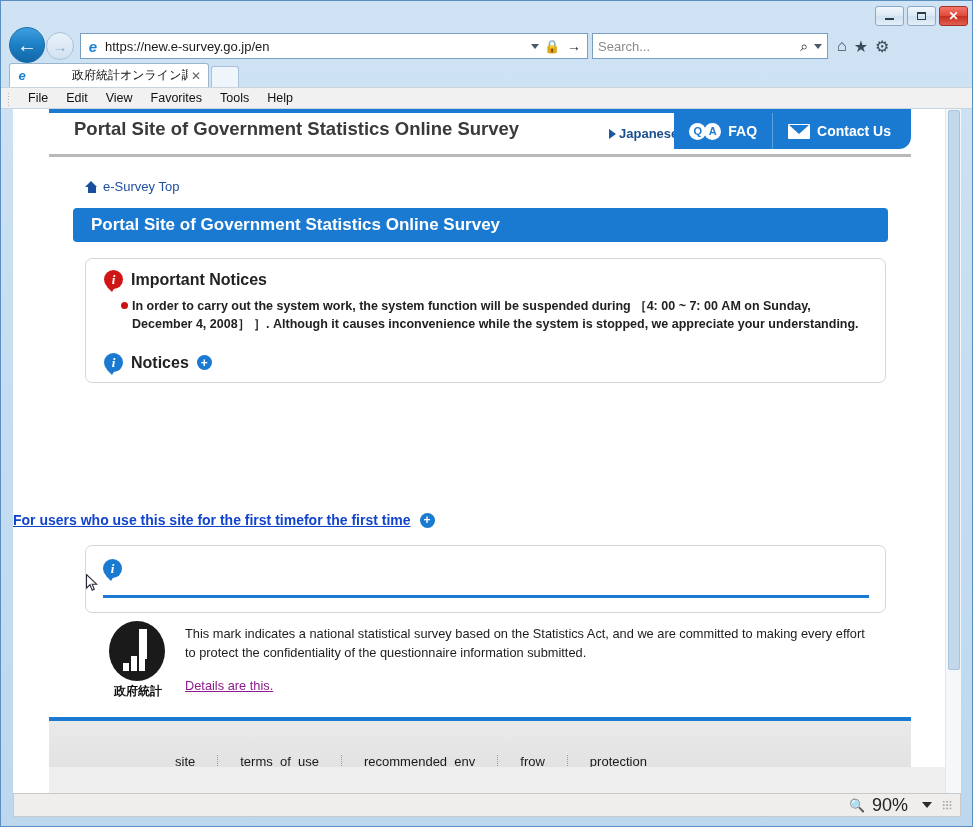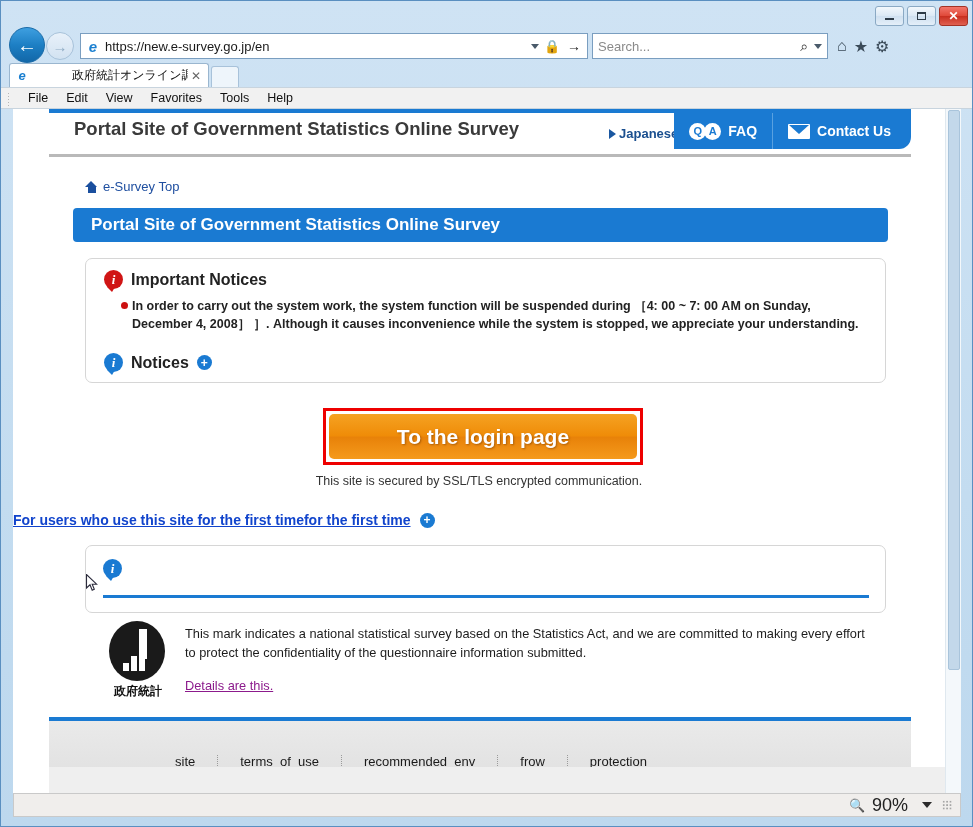--- a/index.html
+++ b/index.html
@@ -520,26 +520,20 @@
           <span class="redot"></span>
           <span>In order to carry out the system work, the system function will be suspended during ［4: 00 ~ 7: 00 AM on Sunday, December 4, 2008］ ］. Although it causes inconvenience while the system is stopped, we appreciate your understanding.</span>
         </div>
         <div class="notices-row">
           <span class="info-badge blue">i</span>
           <span class="notice-head-text">Notices</span>
           <span class="plus-badge">+</span>
         </div>
       </div>
 
-      <div id="login-wrap">
-        <div id="login-btn">
-          <span>To the login page</span>
-        </div>
-      </div>
-      <div id="ssl-note">This site is secured by SSL/TLS encrypted communication.</div>
 
       <div id="firsttime">
         <a href="#">For users who use this site for the first timefor the first time</a>
         <span class="plus-badge">+</span>
       </div>
 
       <div id="ministries-panel">
         <div class="notice-head">
           <span class="info-badge blue">i</span>
         </div>

